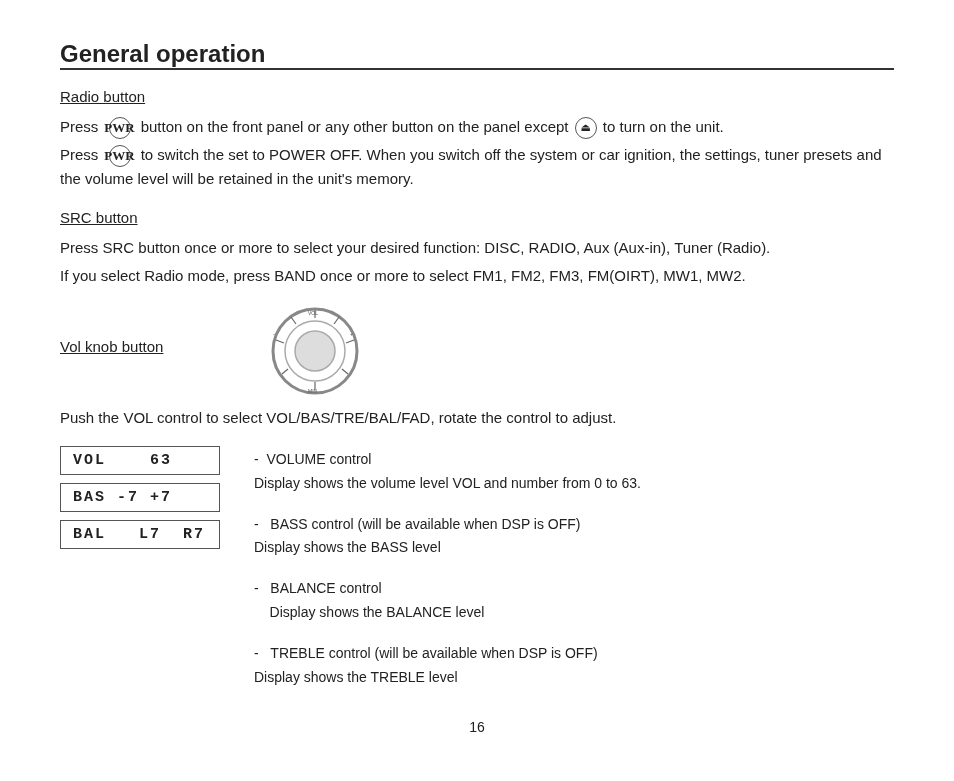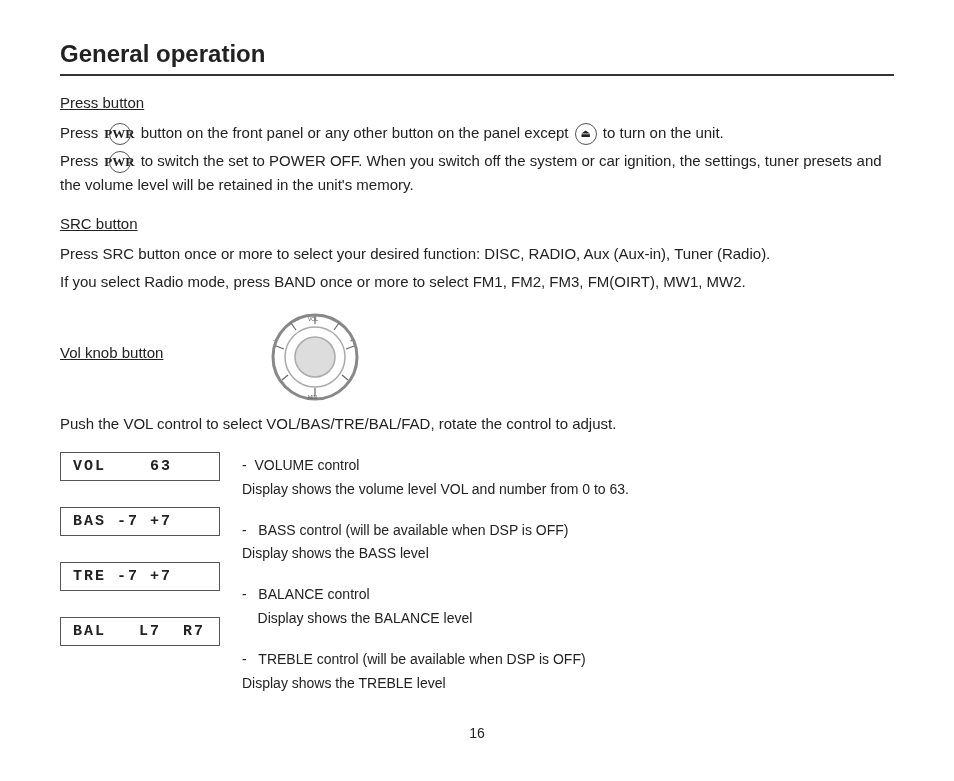--- a/index.html
+++ b/index.html
@@ -9,21 +9,20 @@
       font-size: 15px;
       color: #222;
       width: 954px;
       min-height: 781px;
       padding: 40px 60px 40px 60px;
     }
     h1 {
       font-size: 24px;
       font-weight: bold;
       border-bottom: 2px solid #333;
-      padding-bottom: 6px;
       margin-bottom: 18px;
     }
     .section-title {
       font-size: 15px;
       font-weight: normal;
       text-decoration: underline;
       margin-bottom: 10px;
       display: inline-block;
     }
     .section {
@@ -54,22 +53,22 @@
     .display-table {
       display: flex;
       flex-direction: row;
       align-items: flex-start;
       gap: 0;
       margin-top: 8px;
     }
     .display-boxes {
       display: flex;
       flex-direction: column;
-      gap: 26px;
-      margin-right: 22px;
+      gap: 8px;
+      margin-right: 34px;
     }
     .display-box {
       border: 1.5px solid #555;
       padding: 5px 12px;
       font-family: 'Courier New', monospace;
       font-size: 15px;
       font-weight: bold;
       letter-spacing: 2px;
       width: 160px;
       color: #222;
@@ -118,21 +117,21 @@
       vertical-align: middle;
       margin: 0 2px;
     }
   </style>
 </head>
 <body>
 
 <h1>General operation</h1>
 
 <div class="section">
-  <span class="section-title">Press button</span>
+  <span class="section-title">Radio button</span>
   <p>
     <span>Press</span>
     <span class="pwr-icon">PWR</span>
     <span>button on the front panel or any other button on the panel except</span>
     <span class="eject-icon">⏏</span>
     <span>to turn on the unit.</span>
   </p>
   <p>
     <span>Press</span>
     <span class="pwr-icon">PWR</span>
@@ -184,21 +183,20 @@
     <text x="80" y="30" font-size="5" fill="#555" font-family="Arial">+</text>
   </svg>
 </div>
 
 <p class="push-text">Push the VOL control to select VOL/BAS/TRE/BAL/FAD, rotate the control to adjust.</p>
 
 <div class="display-table">
   <div class="display-boxes">
     <div class="display-box">VOL&nbsp;&nbsp;&nbsp;&nbsp;63</div>
     <div class="display-box">BAS&nbsp;-7&nbsp;+7</div>
-    <div class="display-box">TRE&nbsp;-7&nbsp;+7</div>
     <div class="display-box">BAL&nbsp;&nbsp;&nbsp;L7&nbsp;&nbsp;R7</div>
   </div>
   <div class="display-descriptions">
     <div class="desc-item">
       <span>-&nbsp;&nbsp;VOLUME control</span><br>
       <span>Display shows the volume level VOL and number from 0 to 63.</span>
     </div>
     <div class="desc-item">
       <span>-&nbsp;&nbsp;&nbsp;BASS control (will be available when DSP is OFF)</span><br>
       <span>Display shows the BASS level</span>

